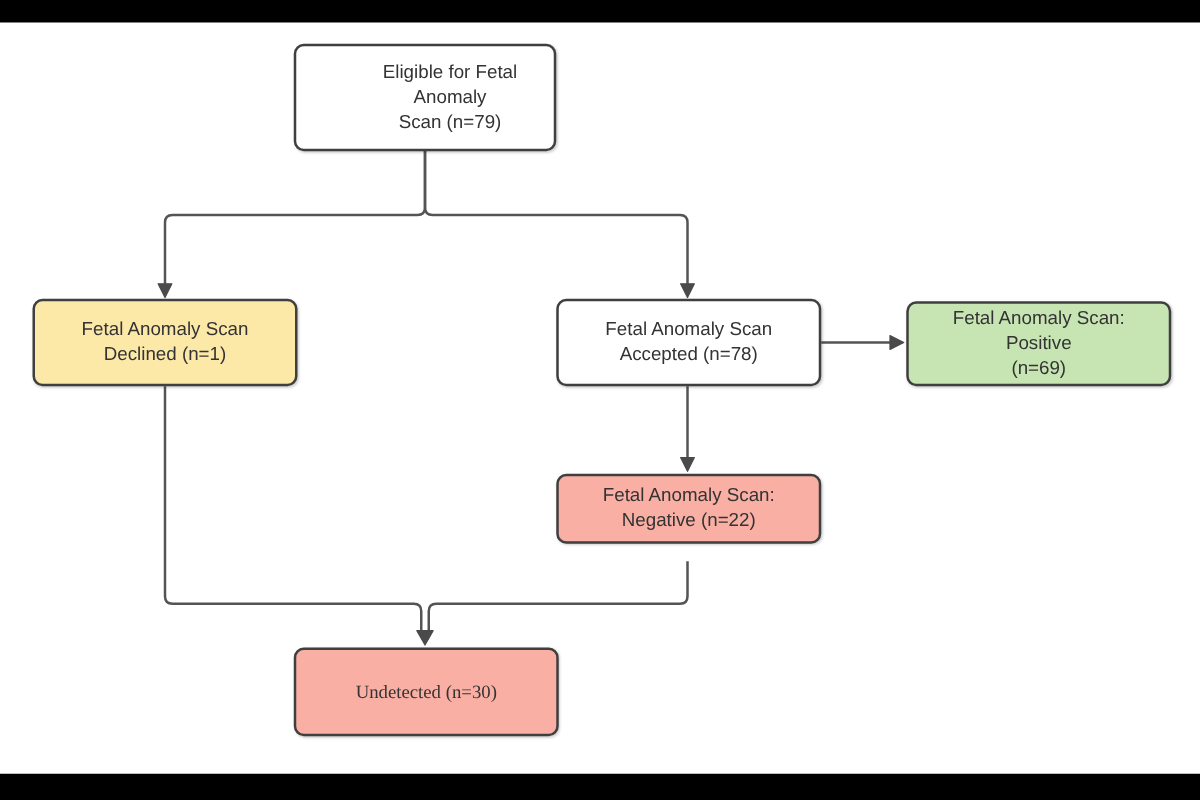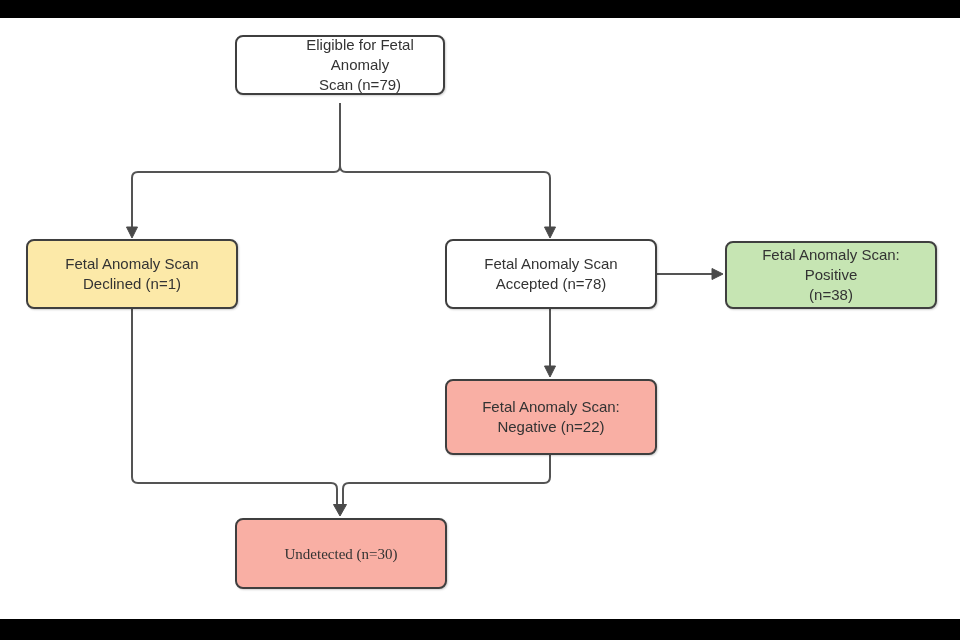--- a/index.html
+++ b/index.html
@@ -24,25 +24,25 @@
     border-radius: 8px;
     display: flex; align-items: center; justify-content: center;
     text-align: center;
     font-size: 15px; line-height: 20px; color: #333333;
     white-space: pre-line;
     padding: 4px 8px;
     box-shadow: 1px 1px 2px rgba(0,0,0,0.18);
     background: #ffffff;
   }
 
-  .node.eligible   { left: 235px; top: 35px;  width: 210px; height: 60px; padding-left: 48px; }
+  .node.eligible   { left: 235px; top: 35px;  width: 210px; height: 86px; padding-left: 48px; }
   .node.declined   { left: 26px;  top: 239px; width: 212px; height: 70px; }
   .node.accepted   { left: 445px; top: 239px; width: 212px; height: 70px; }
   .node.positive   { left: 725px; top: 241px; width: 212px; height: 68px; }
-  .node.negative   { left: 445px; top: 379px; width: 212px; height: 76px; }
+  .node.negative   { left: 445px; top: 379px; width: 212px; height: 56px; }
   .node.undetected { left: 235px; top: 518px; width: 212px; height: 71px; }
 </style>
 </head>
 <body>
 
 <div class="stage">
 
   <svg class="connectors" viewBox="0 0 960 640" xmlns="http://www.w3.org/2000/svg">
 
     <path d="M340,103 L340,166 Q340,172 334,172 L138,172 Q132,172 132,178 L132,229"></path>
@@ -66,21 +66,21 @@
   <div class="node eligible" style="background: rgb(255, 255, 255);">Eligible for Fetal Anomaly
 Scan (n=79)</div>
 
   <div class="node declined" style="background: rgb(252, 233, 168);">Fetal Anomaly Scan
 Declined (n=1)</div>
 
   <div class="node accepted" style="background: rgb(255, 255, 255);">Fetal Anomaly Scan
 Accepted (n=78)</div>
 
   <div class="node positive" style="background: rgb(198, 229, 179);">Fetal Anomaly Scan: Positive
-(n=38)</div>
+(n=69)</div>
 
   <div class="node negative" style="background: rgb(249, 175, 164);">Fetal Anomaly Scan:
 Negative (n=22)</div>
 
   <div class="node undetected" style="background: rgb(249, 175, 164); font-family: Liberation Serif, serif;">Undetected (n=30)</div>
 </div>
 
 <div class="letterbox top" style="background: rgb(0, 0, 0);"></div>
 <div class="letterbox bottom" style="background: rgb(0, 0, 0);"></div>
 

